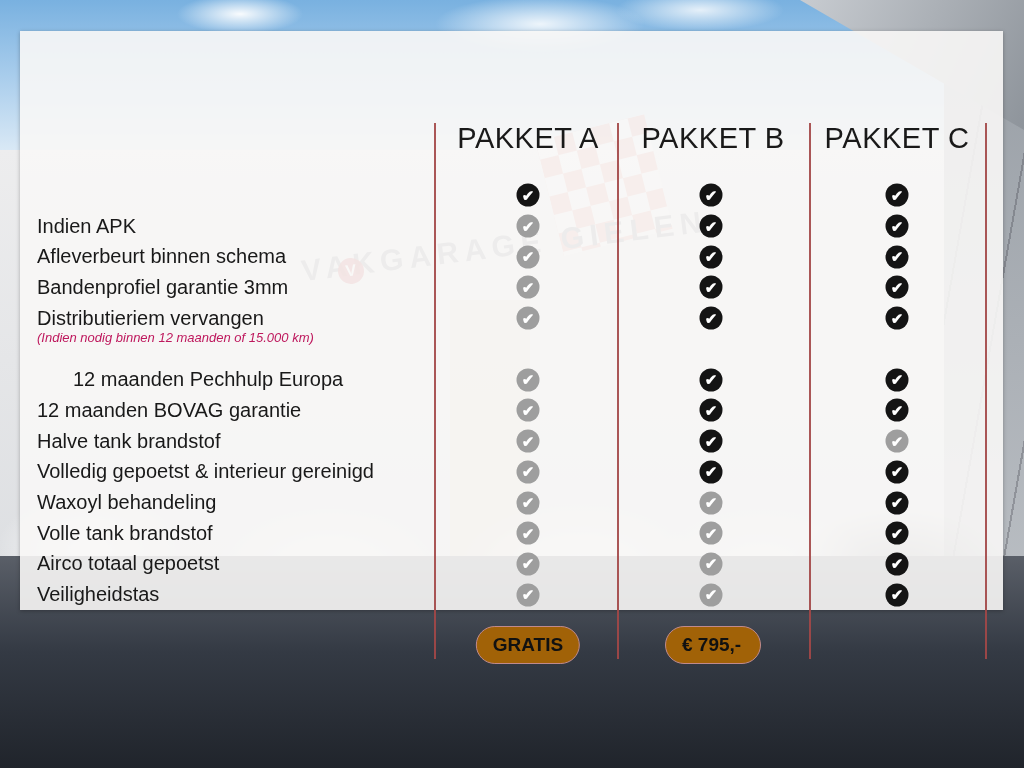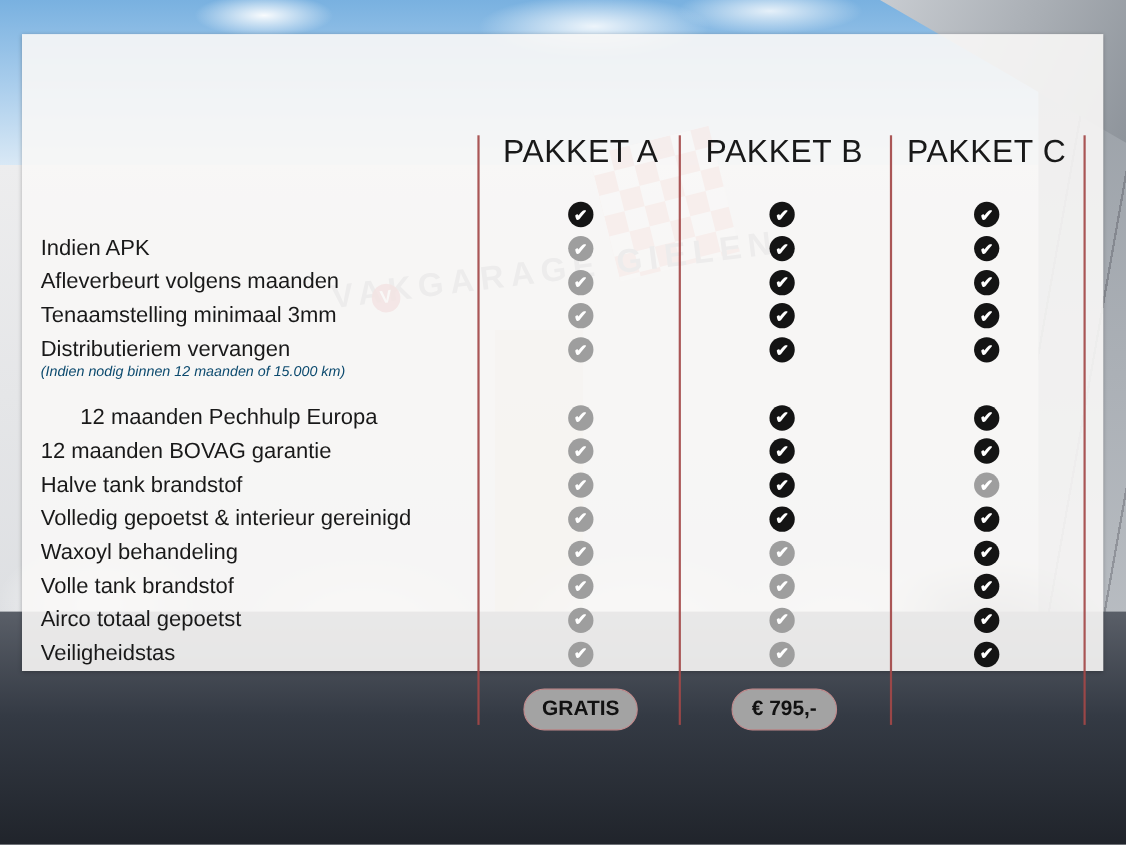--- a/index.html
+++ b/index.html
@@ -49,29 +49,29 @@
     background:rgba(248,247,246,0.9);box-shadow:0 1px 4px rgba(0,0,0,.28);margin-top:10px;}
   .pkg{position:absolute;top:91px;width:220px;margin-left:-110px;text-align:center;
     font-size:29px;letter-spacing:.5px;color:#191919;white-space:nowrap;}
   .pA{left:508px}.pB{left:693px}.pC{left:877px}
   .vline{position:absolute;top:92px;height:536px;width:1.5px;background:rgba(163,72,72,.92);}
   .v1{left:414px}.v2{left:597px}.v3{left:789px}.v4{left:965px}
   .rows{position:absolute;top:149px;left:0;right:0;}
   .row{position:relative;height:30.7px;display:flex;align-items:center;}
   .row.gstart{margin-top:15px;padding-left:36px;}
   .flabel{margin-left:17px;font-size:20px;color:#191919;white-space:nowrap;}
-  .fnote{margin:-3px 0 0 17px;height:19px;font-style:italic;font-size:13px;color:#0c4a6e;}
+  .fnote{margin:-3px 0 0 17px;height:19px;font-style:italic;font-size:13px;color:#be185d;}
   .check{position:absolute;top:50%;transform:translate(-50%,-50%);
     width:23px;height:23px;border-radius:50%;color:#fff;font-size:15px;font-weight:bold;
     display:flex;align-items:center;justify-content:center;}
   .check.inc{background:#141414;}
   .check.exc{background:#9e9e9e;}
-  .pill{position:absolute;top:595px;transform:translateX(-50%);background:#a3a3a3;
+  .pill{position:absolute;top:595px;transform:translateX(-50%);background:#a16207;
     border:1.5px solid #c08a8c;border-radius:19px;padding:7px 16px;min-width:62px;
-    text-align:center;font-weight:bold;font-size:19px;color:#111;white-space:nowrap;}
+    font-weight:bold;font-size:19px;color:#111;white-space:nowrap;}
 </style>
 </head>
 <body>
 
 <div class="bg">
   <div class="sky"></div>
   <div class="facade"></div>
   <div class="facade-right"></div>
   <div class="roof"></div>
   <div class="door"></div>
@@ -98,27 +98,27 @@
         <span class="check inc" style="left: 691px;">✔</span>
         <span class="check inc" style="left: 877px;">✔</span>
       </div>
       <div class="row">
         <span class="flabel">Indien APK</span>
         <span class="check exc" style="left: 508px;">✔</span>
         <span class="check inc" style="left: 691px;">✔</span>
         <span class="check inc" style="left: 877px;">✔</span>
       </div>
       <div class="row">
-        <span class="flabel">Afleverbeurt volgens maanden</span>
+        <span class="flabel">Afleverbeurt binnen schema</span>
         <span class="check exc" style="left: 508px;">✔</span>
         <span class="check inc" style="left: 691px;">✔</span>
         <span class="check inc" style="left: 877px;">✔</span>
       </div>
       <div class="row">
-        <span class="flabel">Tenaamstelling minimaal 3mm</span>
+        <span class="flabel">Bandenprofiel garantie 3mm</span>
         <span class="check exc" style="left: 508px;">✔</span>
         <span class="check inc" style="left: 691px;">✔</span>
         <span class="check inc" style="left: 877px;">✔</span>
       </div>
       <div class="row">
         <span class="flabel">Distributieriem vervangen</span>
         <span class="check exc" style="left: 508px;">✔</span>
         <span class="check inc" style="left: 691px;">✔</span>
         <span class="check inc" style="left: 877px;">✔</span>
       </div>

